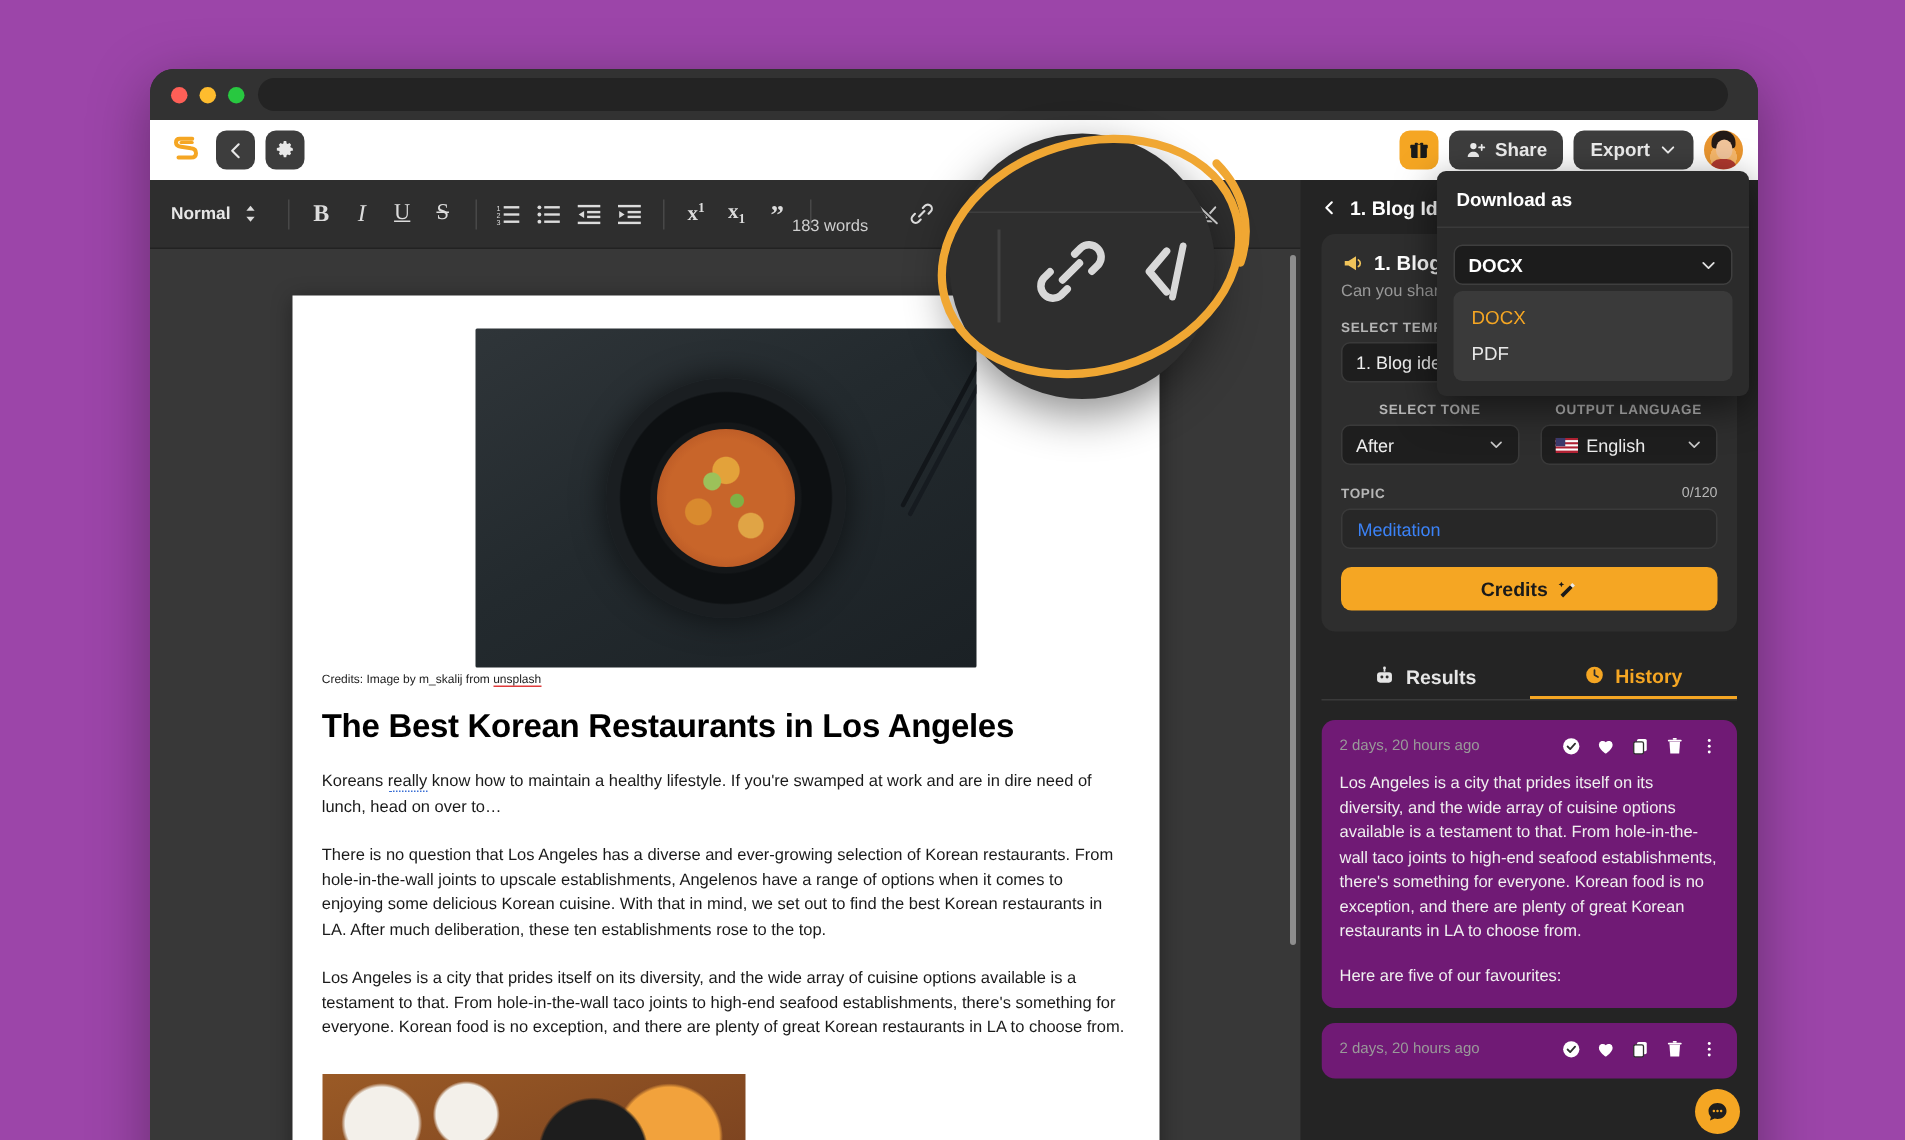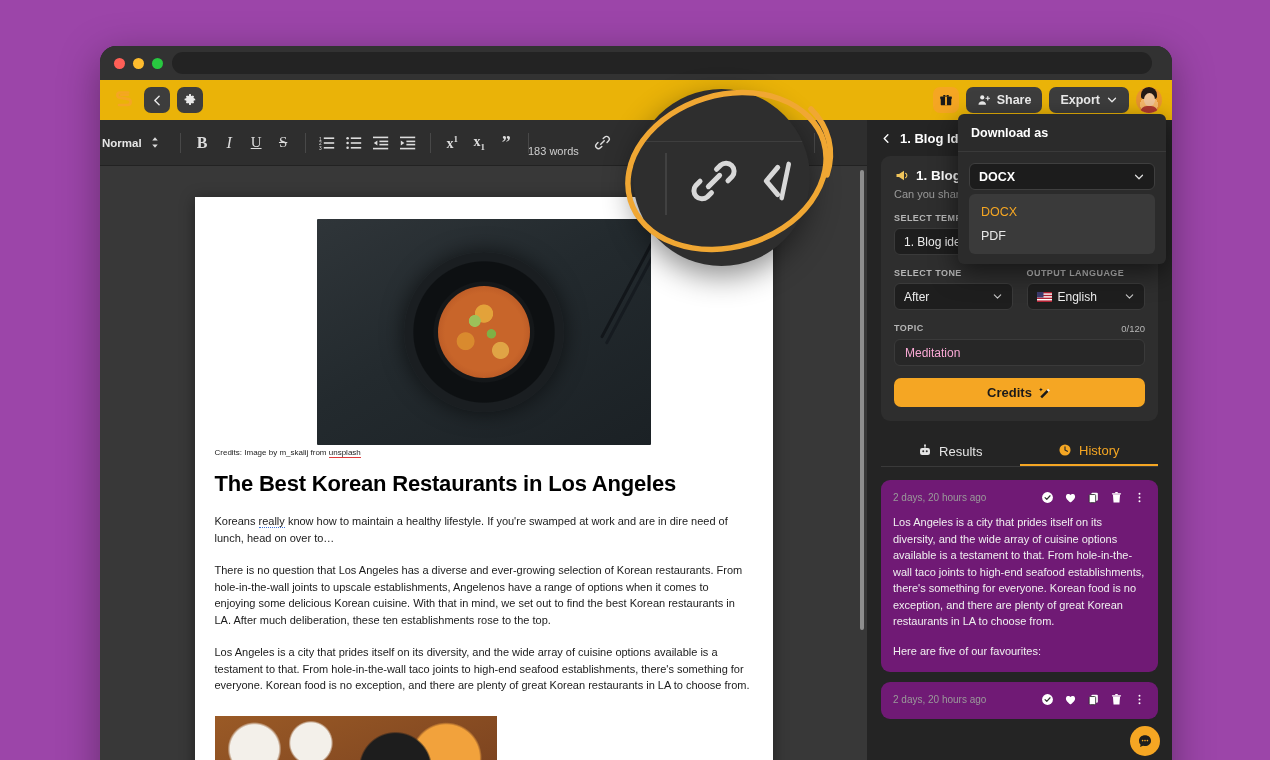--- a/index.html
+++ b/index.html
@@ -36,21 +36,21 @@
   .dot.green { background: #28c840; }
   .urlbar {
     position: absolute; left: 72px; right: 20px; top: 6px;
     height: 22px; border-radius: 11px;
     background: #232323;
   }
 
   
   .appheader {
     height: 40px;
-    background: #eab308;
+    background: #ffffff;
     display: flex; align-items: center;
     padding: 0 8px 0 14px;
     position: relative;
   }
   .logo { width: 20px; height: 20px; margin-right: 10px; flex: none; }
   .hbtn {
     width: 26px; height: 26px; border-radius: 7px;
     background: #3d3d3d;
     display: flex; align-items: center; justify-content: center;
     margin-right: 7px;
@@ -94,21 +94,21 @@
   
   .body {
     display: flex; height: 686px;
   }
 
   
   .editor { width: 767px; position: relative; background: #383838; }
   .toolbar {
     height: 46px; background: #2e2e2e;
     display: flex; align-items: center;
-    padding-left: 2px; gap: 0px;
+    padding-left: 14px; gap: 0px;
     position: relative;
     border-bottom: 1px solid #222;
   }
   .tb-style {
     display: flex; align-items: center; gap: 8px;
     color: #e6e6e6; font-size: 11.5px; font-weight: 600;
     padding-right: 12px; cursor: pointer;
   }
   .tb-sep { width: 1px; height: 20px; background: #484848; margin: 0 8px; }
   .tbi {
@@ -220,46 +220,46 @@
   .fieldlabel {
     color: #b6b6b6; font-size: 9px; font-weight: 700;
     letter-spacing: .45px; margin: 13px 0 5px 0; text-transform: uppercase;
   }
   .select {
     height: 27px; background: #1e1e1e; border-radius: 6px;
     border: 1px solid #3a3a3a;
     display: flex; align-items: center; justify-content: space-between;
     padding: 0 9px; color: #ededed; font-size: 12px; cursor: pointer;
   }
-  .row2 { display: flex; gap: 14px; }
+  .row2 { display: flex; gap: 14px; text-align: center; }
   .row2 > div { flex: 1; min-width: 0; }
-  .labelrow { display: flex; justify-content: space-between; align-items: flex-start; gap: 30px; }
+  .labelrow { display: flex; justify-content: space-between; align-items: center; gap: 30px; }
   .counter { color: #b6b6b6; font-size: 9.5px; }
   .topicinput {
     height: 27px; background: #272727; border-radius: 6px;
     border: 1px solid #3a3a3a;
     display: flex; align-items: center; padding: 0 10px;
-    color: #f9a8d4; font-size: 12px;
+    color: #3b82f6; font-size: 12px;
   }
   .genbtn {
     margin-top: 12px; height: 29px; width: 100%;
     background: #f5a623; border: none; border-radius: 7px;
     color: #1a1a1a; font-size: 13px; font-weight: 700;
     display: flex; align-items: center; justify-content: center; gap: 6px;
     cursor: pointer;
   }
 
   
   .tabs {
     display: flex; margin: 15px 14px 0 14px;
     border-bottom: 1px solid #3a3a3a;
   }
   .tab {
     flex: 1; display: flex; align-items: center; justify-content: center;
-    gap: 7px; height: 30px; font-size: 13px; font-weight: 400;
+    gap: 7px; height: 30px; font-size: 13px; font-weight: 700;
     color: #e6e6e6; cursor: pointer;
   }
   .tab.active { color: #f5a623; border-bottom: 2px solid #f5a623; }
 
   
   .histwrap {
     margin: 13px 14px 0 14px; overflow: hidden; flex: 1;
     position: relative;
   }
   .histcard {

